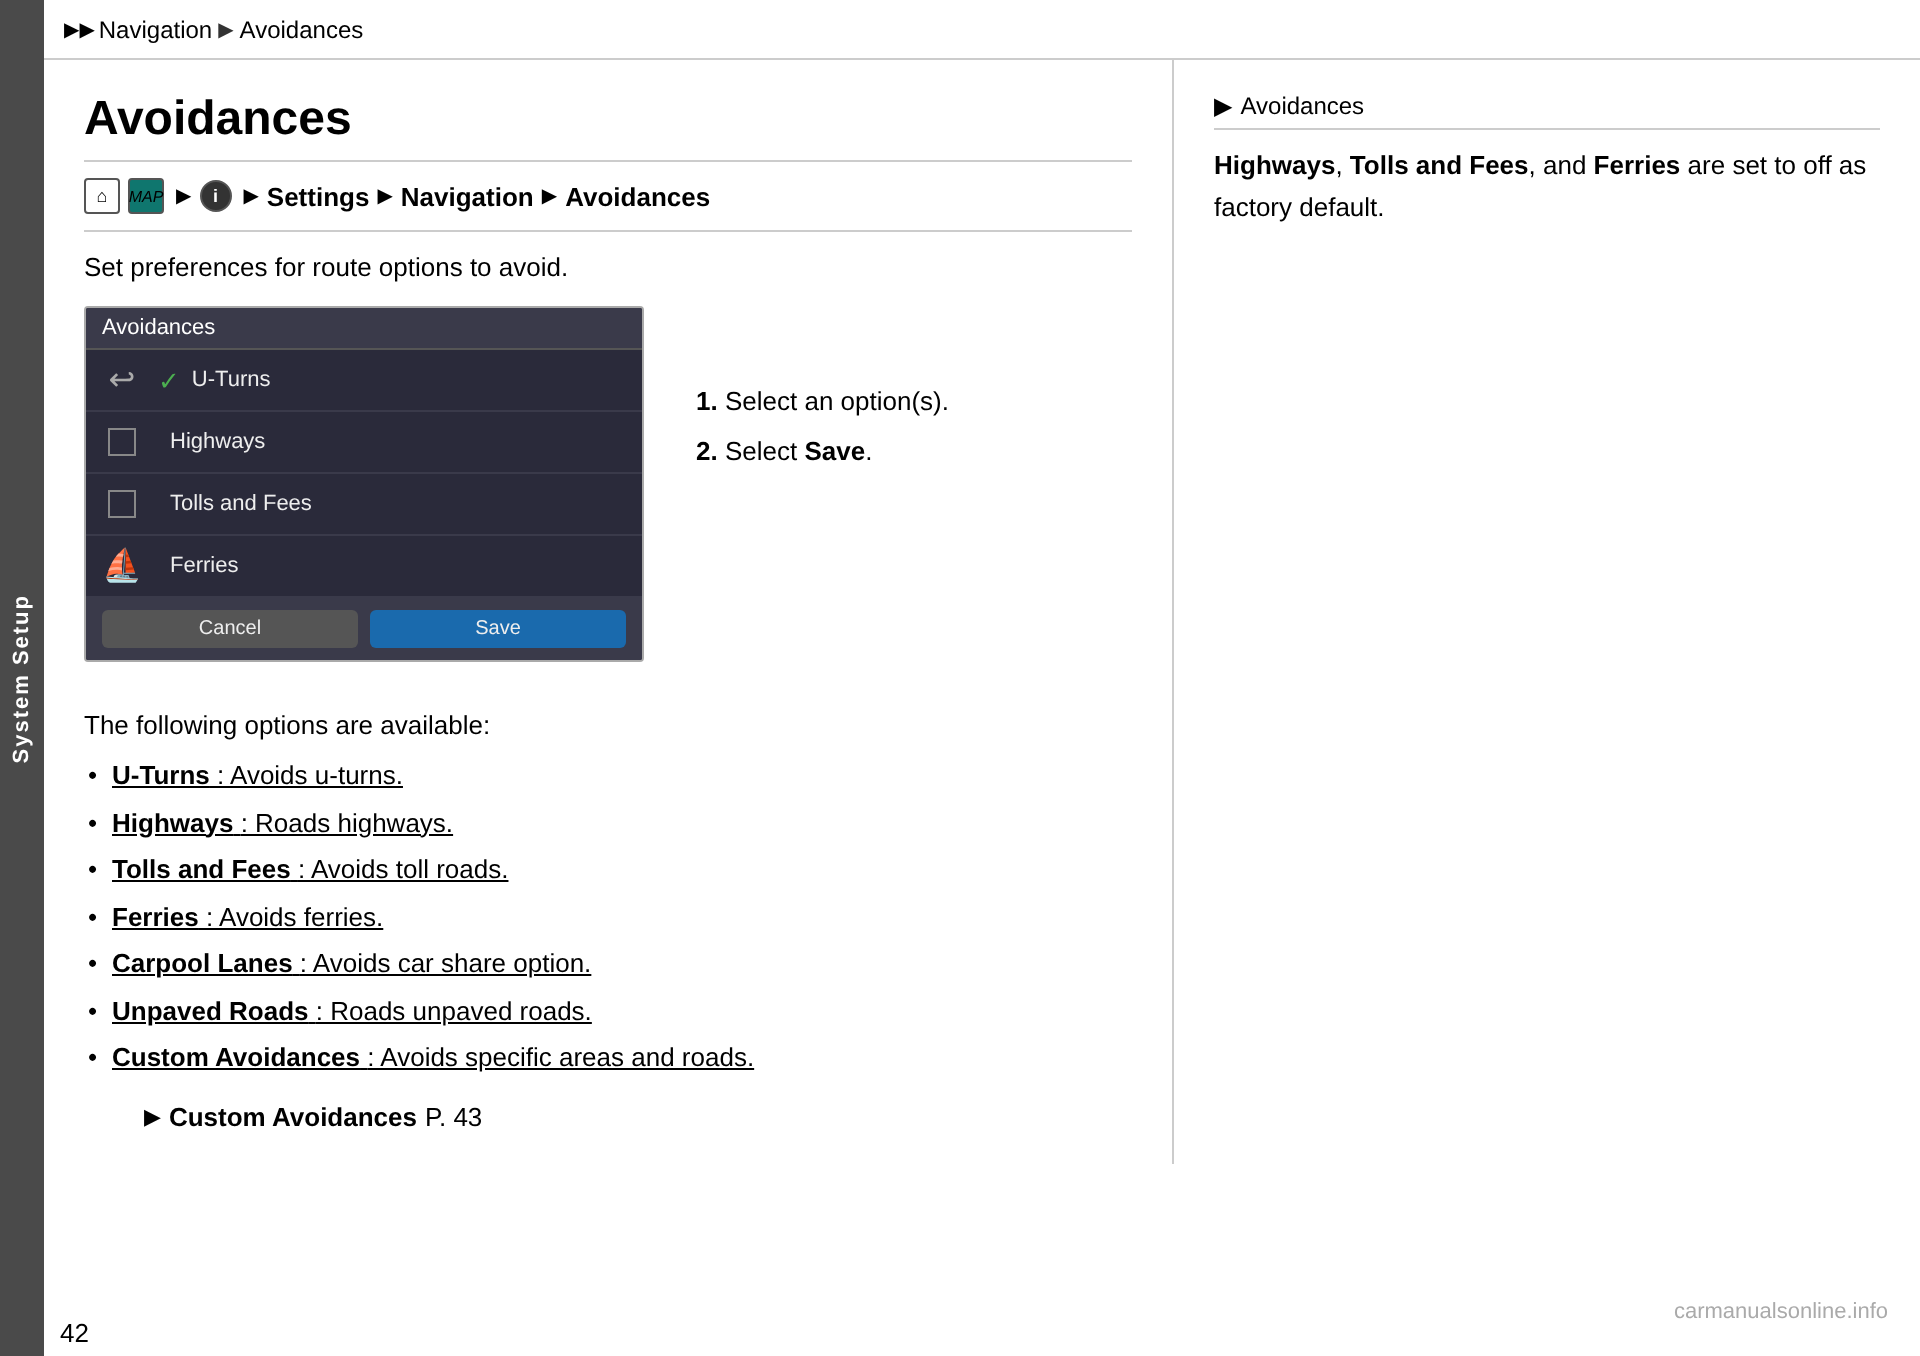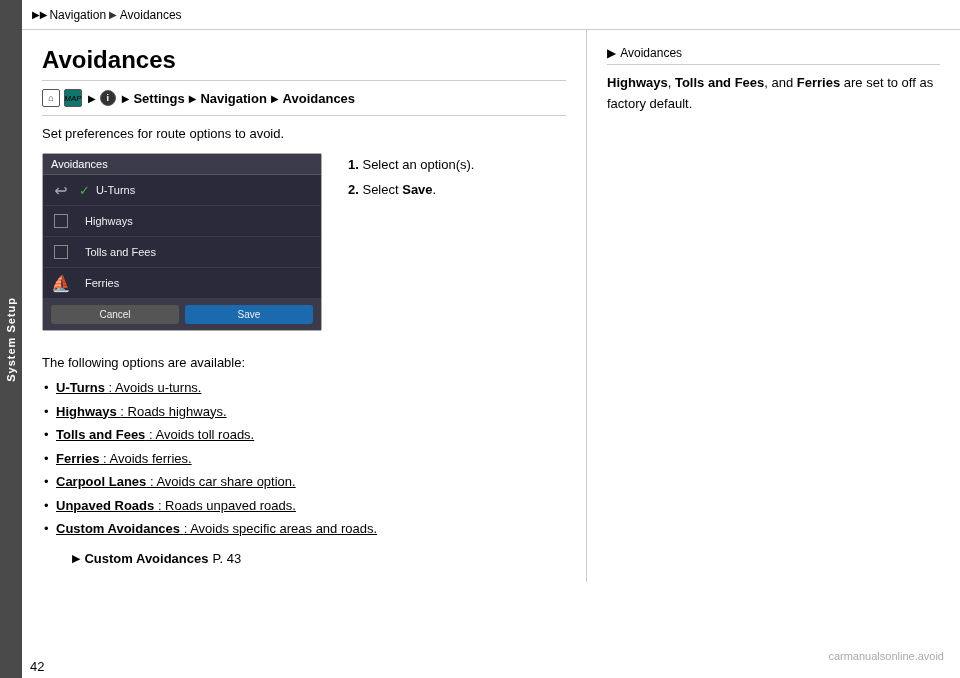--- a/index.html
+++ b/index.html
@@ -227,20 +227,21 @@
       font-size: 16px;
       color: #4af;
     }
 
     
     .steps-container {
       margin-left: 10px;
       margin-bottom: 10px;
       font-size: 13px;
       line-height: 1.8;
+      margin-top: 36px;
     }
     .steps-container .step {
       margin-bottom: 2px;
     }
 
     
     .following-text {
       font-size: 13px;
       margin-bottom: 6px;
     }
@@ -441,13 +442,13 @@
         <strong>Tolls and Fees</strong>, and
         <strong>Ferries</strong>
         <span> are set to off as factory default.</span>
       </div>
     </div>
 
   </div>
 
 </div>
 
-<div class="watermark">carmanualsonline.avoid</div>
+<div class="watermark">carmanualsonline.info</div>
 
 </body></html>

